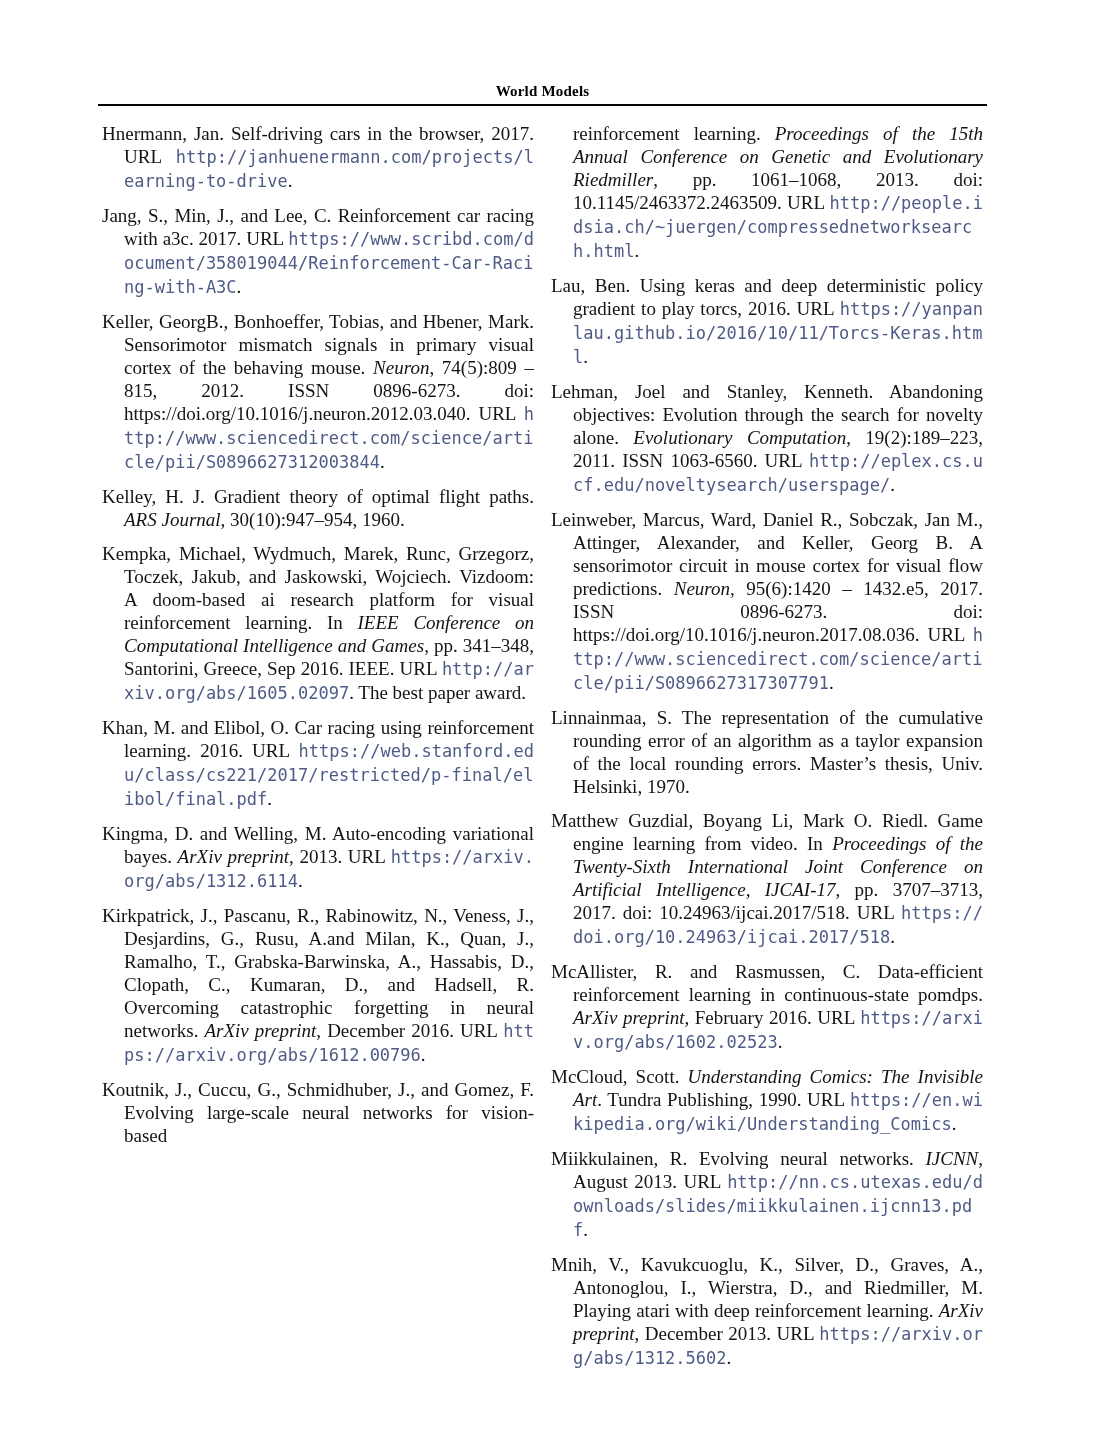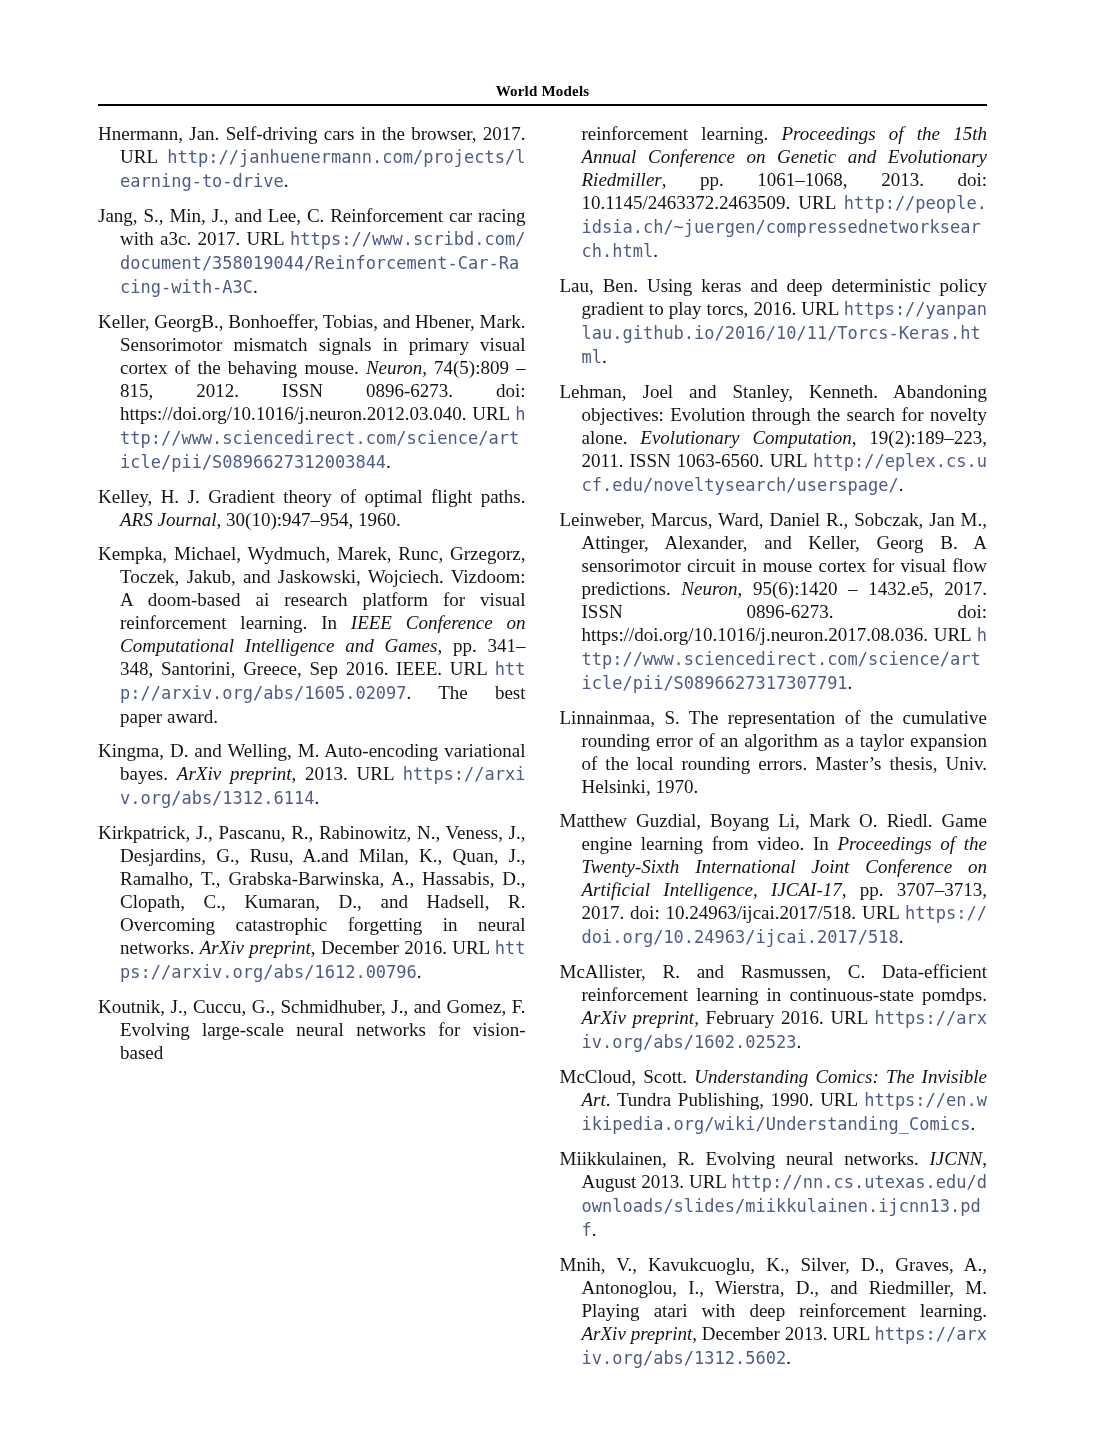--- a/index.html
+++ b/index.html
@@ -27,21 +27,22 @@
   .header-rule {
     position:absolute;
     top:104px; left:98px; width:889px;
     height:2px;
     background:#000000;
   }
   .columns {
     position:absolute;
     top:122px; left:98px; width:889px;
     display:flex;
-    gap:34px;
+    gap:17px;
+    justify-content:center;
   }
   .col { width:432px; }
   .ref {
     font-size:19px;
     line-height:23px;
     text-align:justify;
     padding-left:22px;
     text-indent:-22px;
     margin-bottom:11px;
   }
@@ -61,20 +62,21 @@
   <div class="header-title">World Models</div>
   <div class="header-rule"></div>
 
   <div class="columns">
     <div class="col">
         <p class="ref"><span>Hnermann, Jan.  Self-driving cars in the browser, 2017. URL </span><span class="url">http://janhuenermann.com/projects/learning-to-drive</span><span>.</span></p>
         <p class="ref"><span>Jang, S., Min, J., and Lee, C.  Reinforcement car racing with a3c.  2017.  URL </span><span class="url">https://www.scribd.com/document/358019044/Reinforcement-Car-Racing-with-A3C</span><span>.</span></p>
         <p class="ref"><span>Keller, GeorgB., Bonhoeffer, Tobias, and Hbener, Mark.  Sensorimotor mismatch signals in primary visual cortex of the behaving mouse.  </span><span class="it">Neuron</span><span>, 74(5):809 – 815, 2012.  ISSN 0896-6273.  doi: https://doi.org/10.1016/j.neuron.2012.03.040.  URL </span><span class="url">http://www.sciencedirect.com/science/article/pii/S0896627312003844</span><span>.</span></p>
         <p class="ref"><span>Kelley, H. J. Gradient theory of optimal flight paths. </span><span class="it">ARS Journal</span><span>, 30(10):947–954, 1960.</span></p>
         <p class="ref"><span>Kempka, Michael, Wydmuch, Marek, Runc, Grzegorz, Toczek, Jakub, and Jaskowski, Wojciech.  Vizdoom: A doom-based ai research platform for visual reinforcement learning. In </span><span class="it">IEEE Conference on Computational Intelligence and Games</span><span>, pp. 341–348, Santorini, Greece, Sep 2016. IEEE. URL </span><span class="url">http://arxiv.org/abs/1605.02097</span><span>. The best paper award.</span></p>
+        <p class="ref"><span>Khan, M. and Elibol, O.  Car racing using reinforcement learning.  2016.  URL </span><span class="url">https://web.stanford.edu/class/cs221/2017/restricted/p-final/elibol/final.pdf</span><span>.</span></p>
         <p class="ref"><span>Kingma, D. and Welling, M.  Auto-encoding variational bayes. </span><span class="it">ArXiv preprint</span><span>, 2013. URL </span><span class="url">https://arxiv.org/abs/1312.6114</span><span>.</span></p>
         <p class="ref"><span>Kirkpatrick, J., Pascanu, R., Rabinowitz, N., Veness, J., Desjardins, G., Rusu, A.and Milan, K., Quan, J., Ramalho, T., Grabska-Barwinska, A., Hassabis, D., Clopath, C., Kumaran, D., and Hadsell, R. Overcoming catastrophic forgetting in neural networks.  </span><span class="it">ArXiv preprint</span><span>, December 2016.  URL </span><span class="url">https://arxiv.org/abs/1612.00796</span><span>.</span></p>
         <p class="ref"><span>Koutnik, J., Cuccu, G., Schmidhuber, J., and Gomez, F. Evolving large-scale neural networks for vision-based</span></p>
       </div>
     <div class="col">
         <p class="ref cont"><span>reinforcement learning.  </span><span class="it">Proceedings of the 15th Annual Conference on Genetic and Evolutionary Riedmiller</span><span>, pp. 1061–1068, 2013.  doi: 10.1145/2463372.2463509.  URL </span><span class="url">http://people.idsia.ch/~juergen/compressednetworksearch.html</span><span>.</span></p>
         <p class="ref"><span>Lau, Ben.   Using keras and deep deterministic policy gradient to play torcs, 2016.   URL </span><span class="url">https://yanpanlau.github.io/2016/10/11/Torcs-Keras.html</span><span>.</span></p>
         <p class="ref"><span>Lehman, Joel and Stanley, Kenneth.  Abandoning objectives: Evolution through the search for novelty alone. </span><span class="it">Evolutionary Computation</span><span>, 19(2):189–223, 2011. ISSN 1063-6560.  URL </span><span class="url">http://eplex.cs.ucf.edu/noveltysearch/userspage/</span><span>.</span></p>
         <p class="ref"><span>Leinweber, Marcus, Ward, Daniel R., Sobczak, Jan M., Attinger, Alexander, and Keller, Georg B.  A sensorimotor circuit in mouse cortex for visual flow predictions. </span><span class="it">Neuron</span><span>, 95(6):1420 – 1432.e5, 2017. ISSN 0896-6273.  doi: https://doi.org/10.1016/j.neuron.2017.08.036.  URL </span><span class="url">http://www.sciencedirect.com/science/article/pii/S0896627317307791</span><span>.</span></p>
         <p class="ref"><span>Linnainmaa, S. The representation of the cumulative rounding error of an algorithm as a taylor expansion of the local rounding errors. Master’s thesis, Univ. Helsinki, 1970.</span></p>

